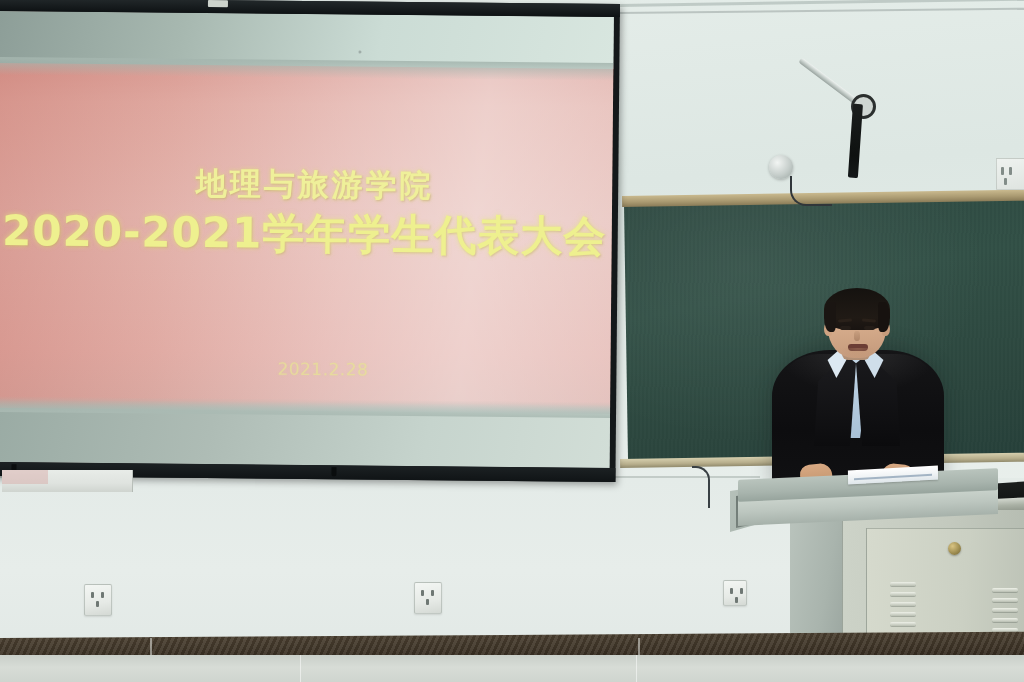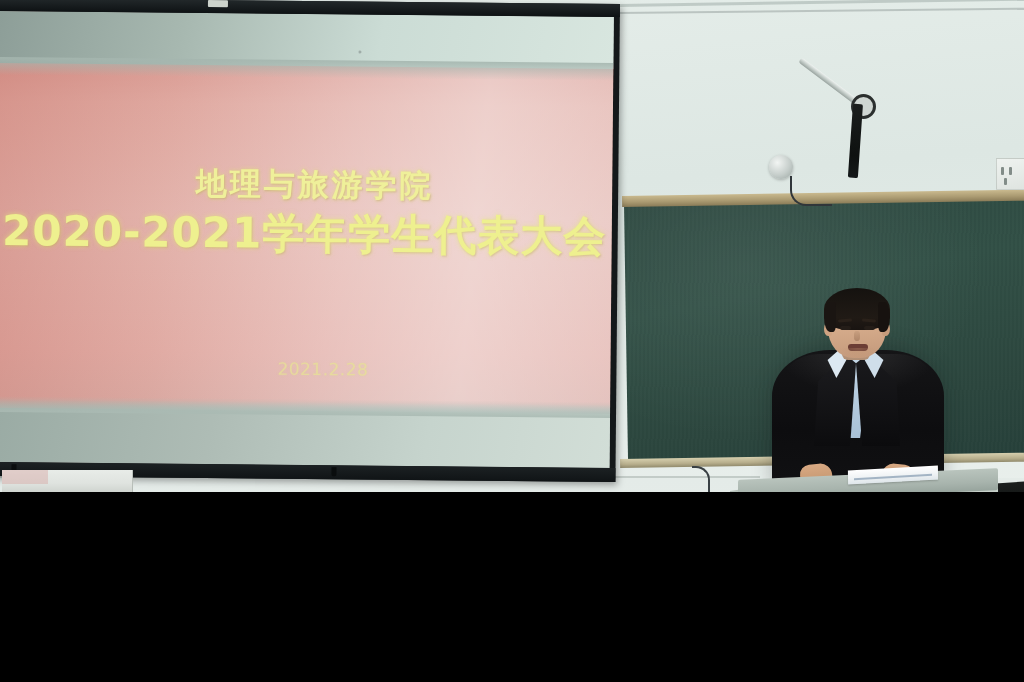--- a/index.html
+++ b/index.html
@@ -6,21 +6,21 @@
     margin: 0;
     padding: 0;
     background: #000;
   }
   body {
     font-family: "Liberation Sans", sans-serif;
   }
   #scene {
     position: relative;
     width: 1024px;
-    height: 492px;
+    height: 682px;
     overflow: hidden;
     background: #4d7c0f;
   }
 
   
   .wall-upper {
     position: absolute;
     left: 0; top: 0;
     width: 1024px; height: 500px;
     background: linear-gradient(175deg, #e6eeea 0%, #dde7e3 40%, #e9efec 100%);

